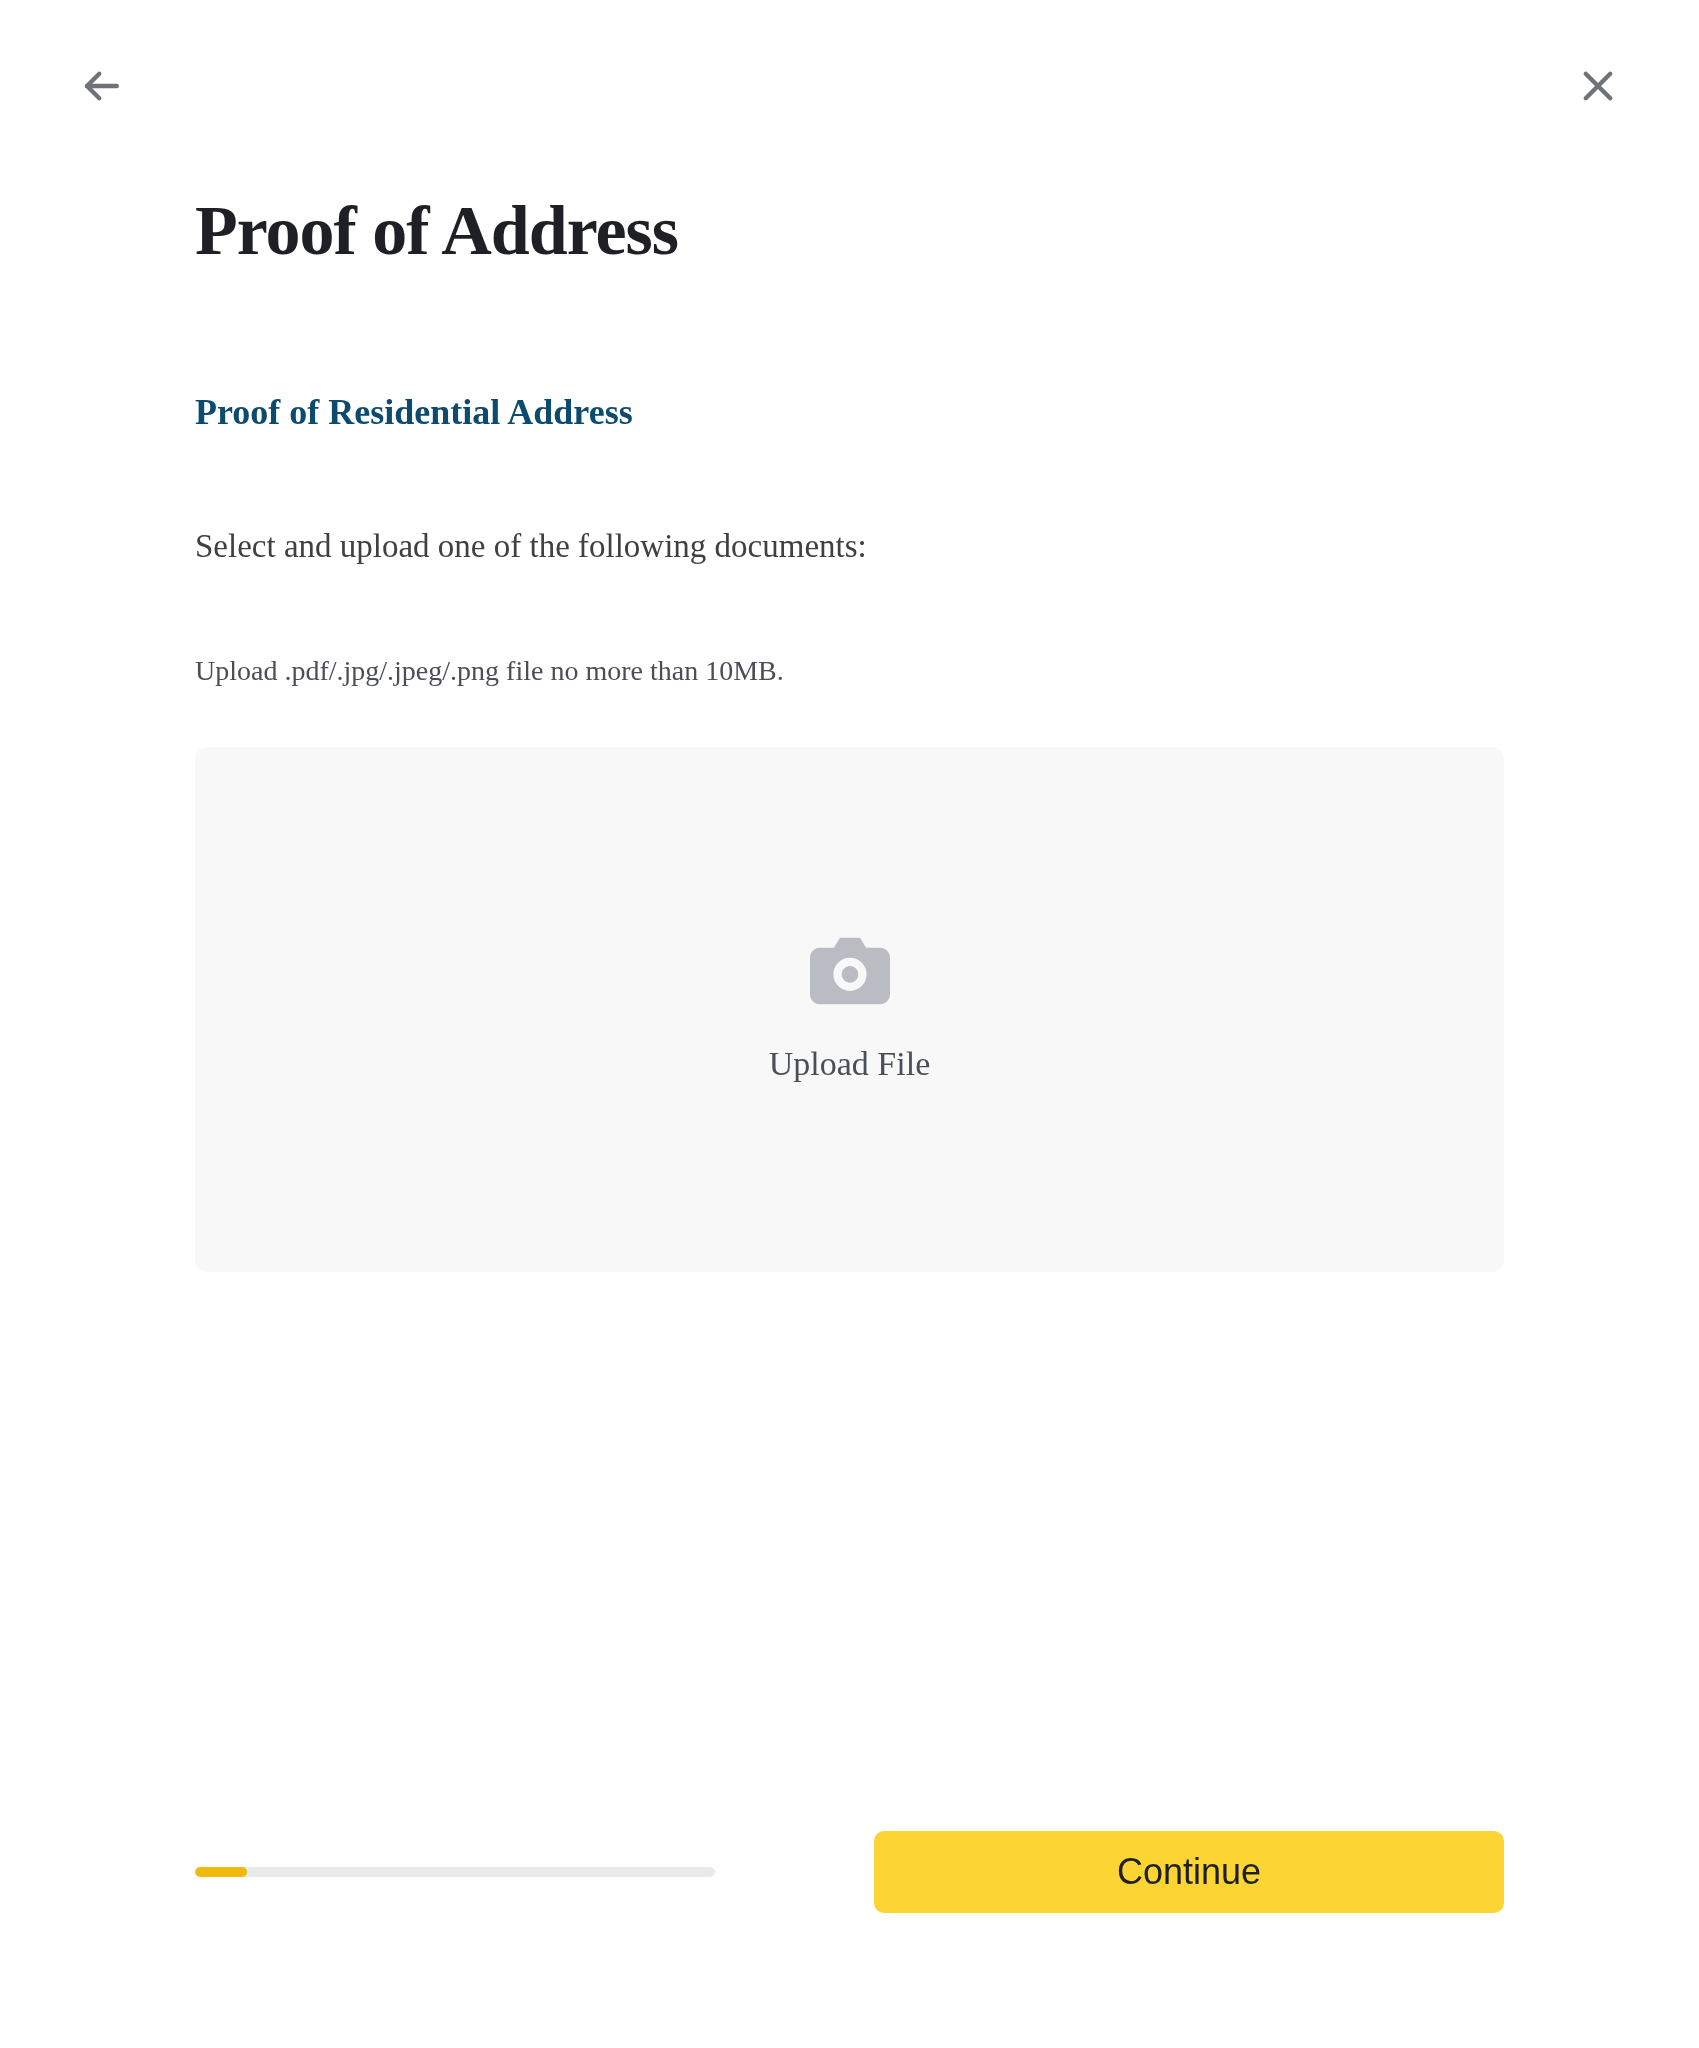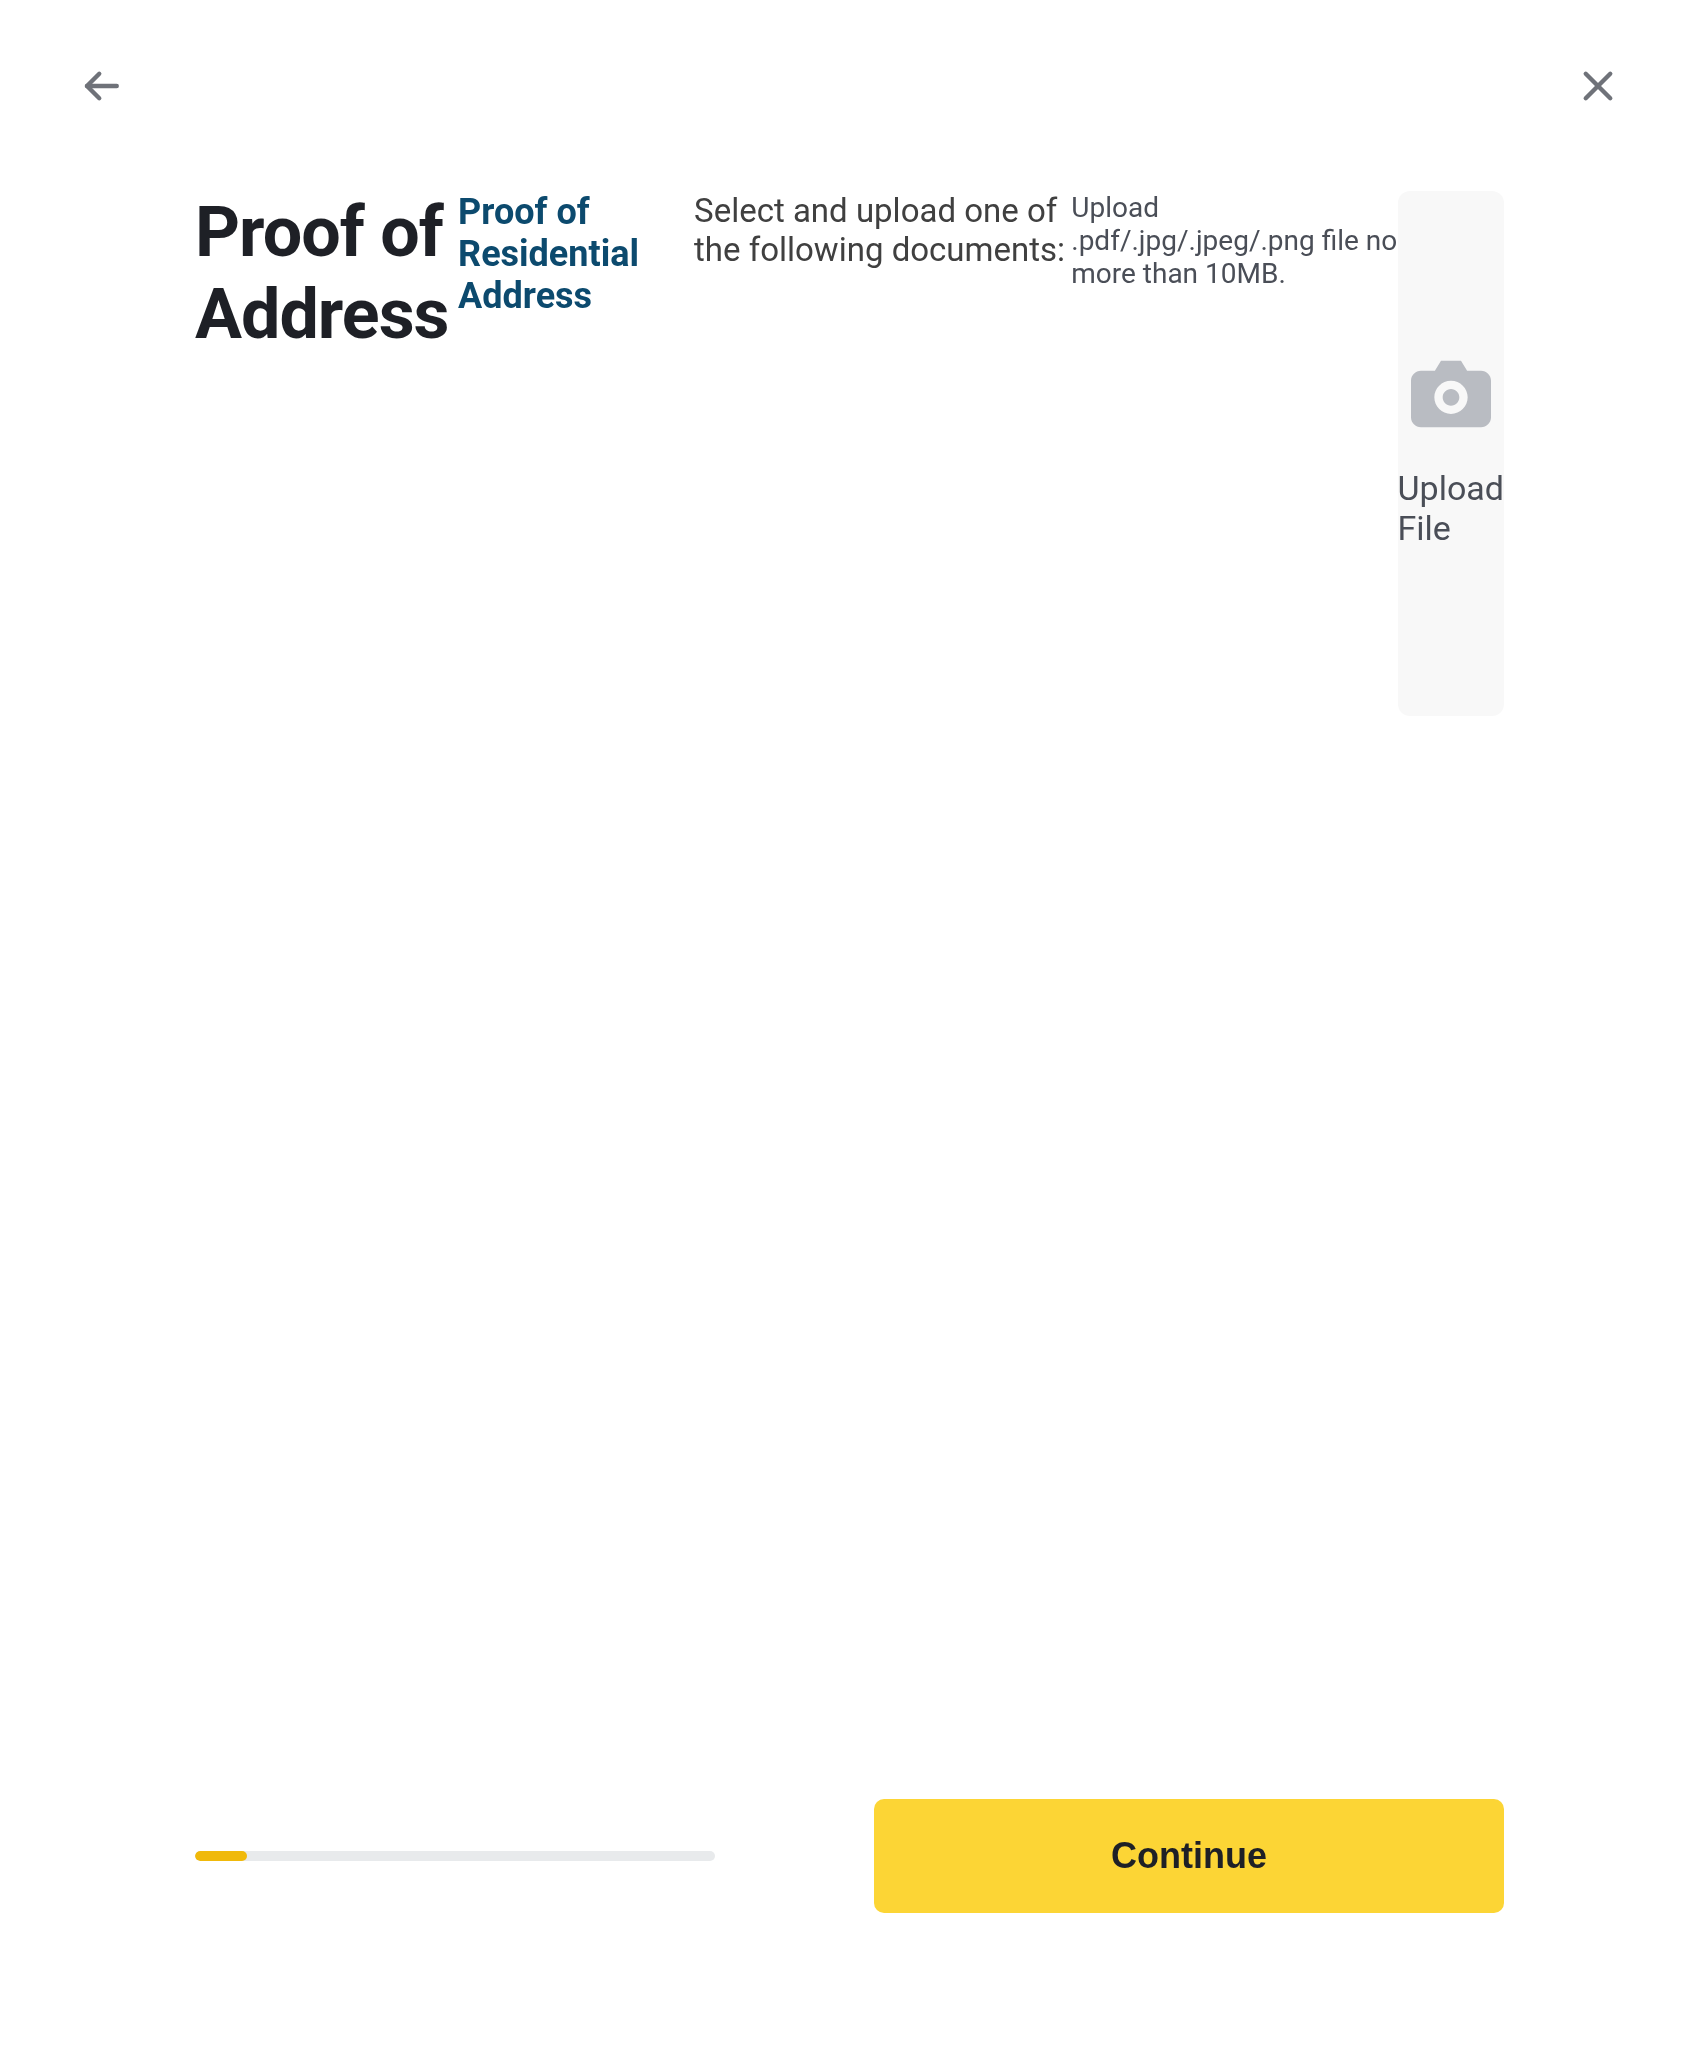--- a/index.html
+++ b/index.html
@@ -38,20 +38,22 @@
       justify-content: center;
     }
     .back-btn svg, .close-btn svg {
       width: 42px;
       height: 42px;
     }
     .content {
       flex: 1;
       padding: 0 115px;
       display: flex;
+      flex-direction: column;
+      font-family: Liberation Serif, serif;
     }
     .title {
       font-size: 70px;
       font-weight: 700;
       color: #1e2026;
       margin-bottom: 120px;
       letter-spacing: -1px;
     }
     .subtitle {
       font-size: 36px;
@@ -123,23 +125,23 @@
     .progress-fill {
       height: 100%;
       background: #f0b90b;
       width: 10%;
       border-radius: 5px;
     }
     .continue-btn {
       background: #fcd535;
       border: none;
       border-radius: 10px;
-      padding: 36px 0;
+      padding: 20px 0;
       font-size: 36px;
-      font-weight: 700;
+      font-weight: 400;
       color: #1e2026;
       cursor: pointer;
       width: 630px;
       text-align: center;
     }
     .privacy-row {
       display: flex;
       align-items: flex-start;
       gap: 25px;
     }

